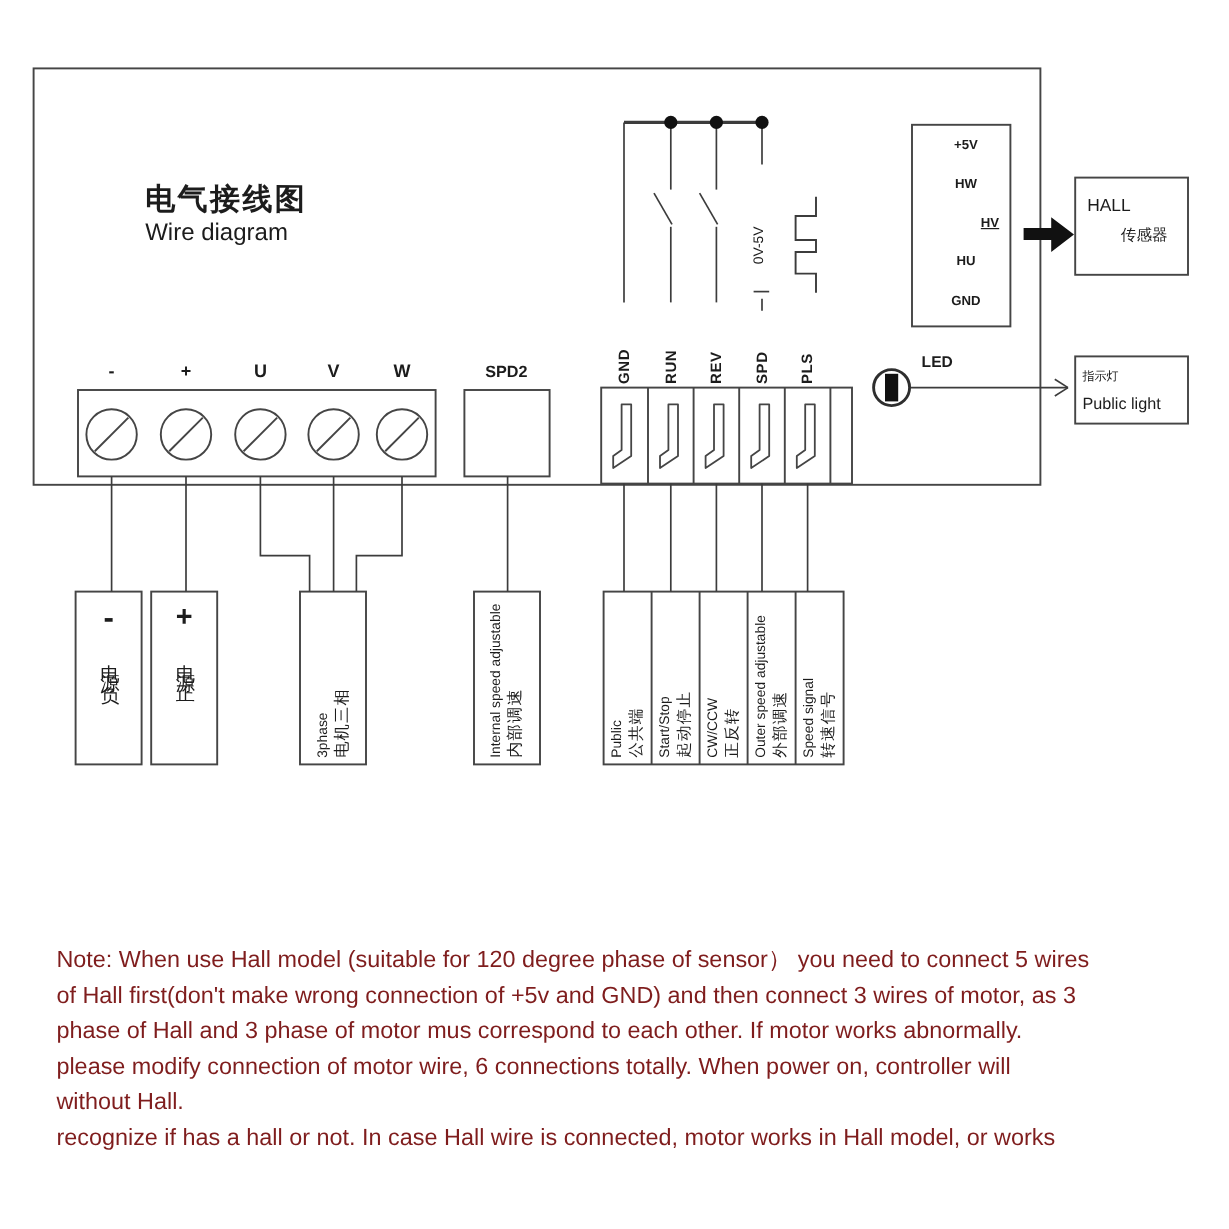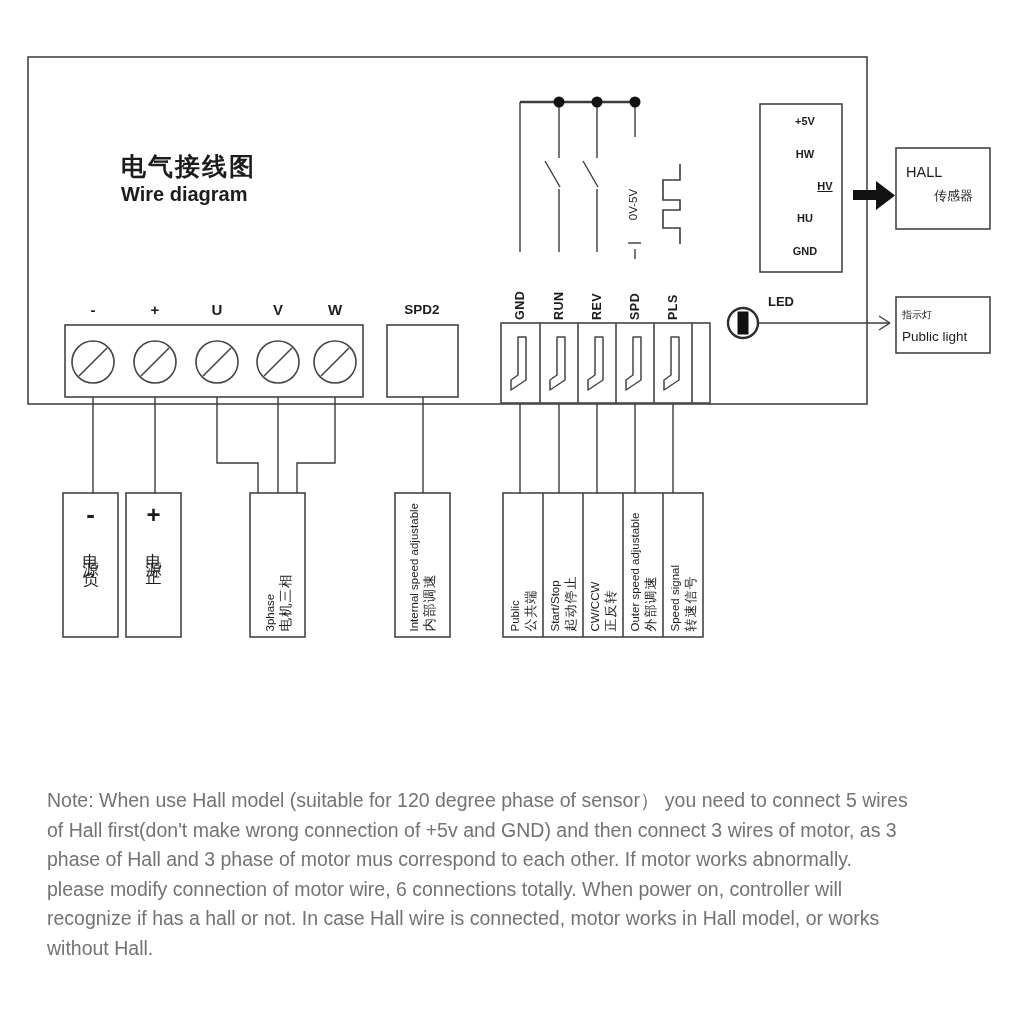--- a/index.html
+++ b/index.html
@@ -11,22 +11,22 @@
   .rot{transform:rotate(-90deg);}
   .pinlbl{width:40px;height:14px;font-size:12.5px;font-weight:700;text-align:left;
           letter-spacing:.5px;line-height:14px;}
   .hvlbl{width:62px;height:18px;font-size:11px;font-weight:600;text-align:center;line-height:18px;}
   .blk{width:136px;height:34px;text-align:left;padding-left:3px;line-height:1;}
   .blk .en{display:block;font-size:11.5px;line-height:14px;white-space:nowrap;}
   .blk .zh{display:block;font-size:13px;line-height:18px;white-space:nowrap;letter-spacing:1px;}
   .vcjk{writing-mode:vertical-rl;text-orientation:upright;font-size:16px;letter-spacing:9px;line-height:1;}
   .sign{width:55px;text-align:center;font-weight:600;}
   .title-zh{font-size:25px;font-weight:700;letter-spacing:2px;line-height:32px;}
-  .title-en{font-size:20px;font-weight:700;line-height:25px;}
-  .note{font-size:19.5px;line-height:29.5px;color:#737373;}
+  .title-en{font-size:20px;font-weight:400;line-height:25px;}
+  .note{font-size:19.5px;line-height:29.5px;color:#7f1d1d;}
   .boxtxt{line-height:24px;}
 </style>
 </head>
 <body>
 
 <div id="page">
 
   <svg width="1024" height="1024" viewBox="0 0 1024 1024">
     <g fill="none" stroke="#454545" stroke-width="1.6">
 
@@ -215,17 +215,17 @@
   <div class="abs rot blk" style="left:615px;top:548px;">
     <span class="en">Speed signal</span>
     <span class="zh">转速信号</span>
   </div>
 
   <div class="abs note" style="left:47px;top:786px;width:950px;">
     <div>Note: When use Hall model (suitable for 120 degree phase of sensor） you need to connect 5 wires</div>
     <div>of Hall first(don't make wrong connection of +5v and GND) and then connect 3 wires of motor, as 3</div>
     <div>phase of Hall and 3 phase of motor mus correspond to each other. If motor works abnormally.</div>
     <div>please modify connection of motor wire, 6 connections totally. When power on, controller will</div>
+    <div>without Hall.</div>
     <div>recognize if has a hall or not. In case Hall wire is connected, motor works in Hall model, or works</div>
-    <div>without Hall.</div>
   </div>
 
 </div>
 
 </body></html>

